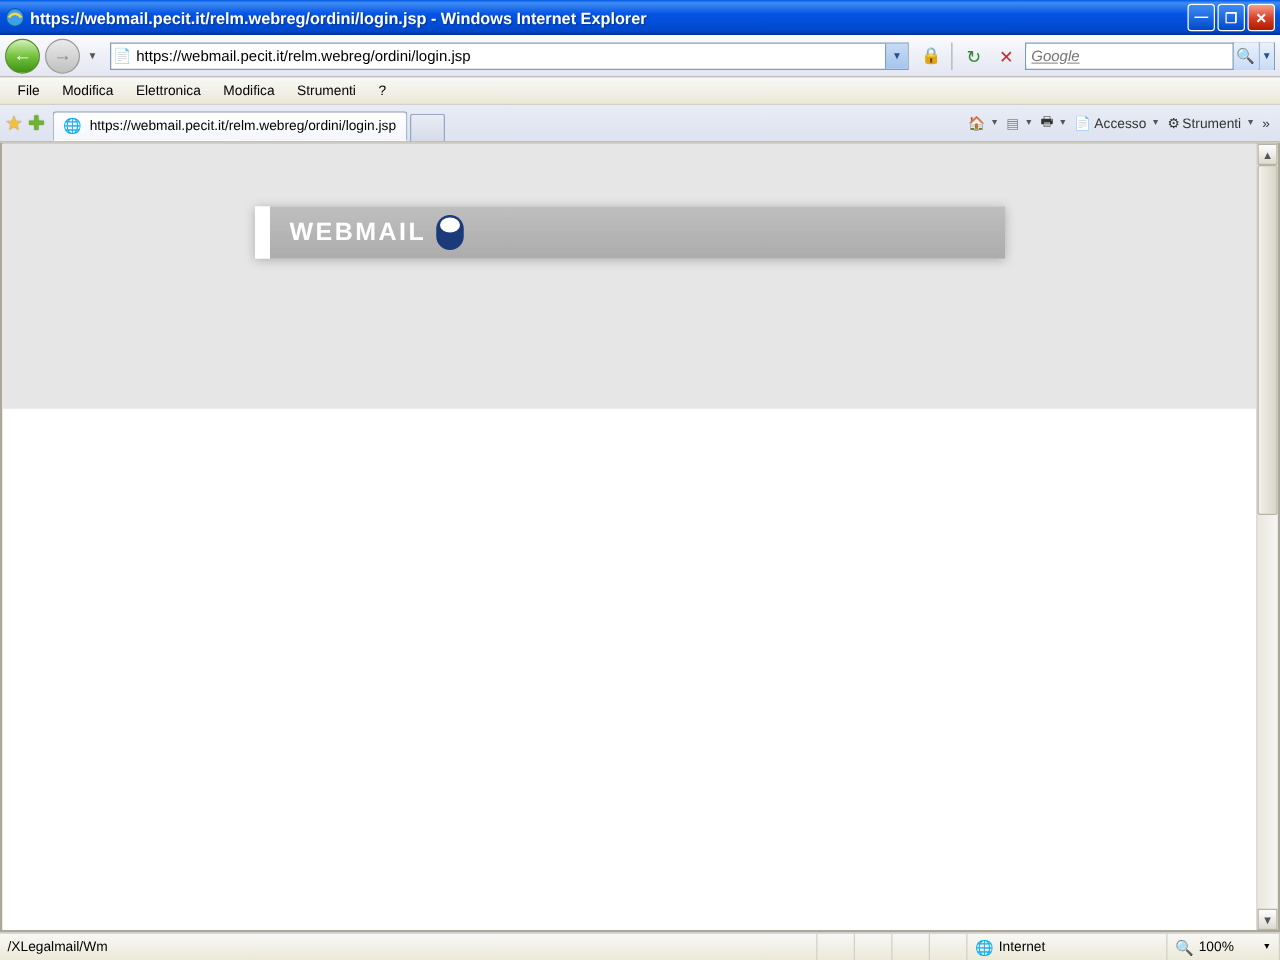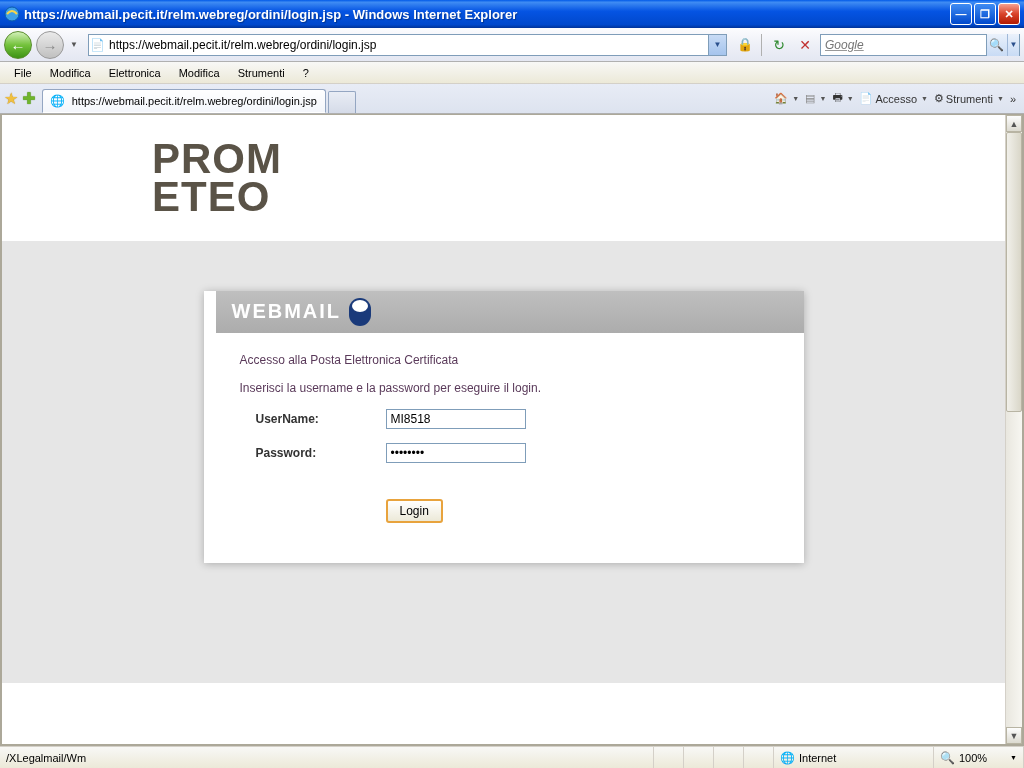--- a/index.html
+++ b/index.html
@@ -159,47 +159,26 @@
         <span>⚙</span>
         <span>Strumenti</span>
         <span class="dd">▼</span>
       </div>
     <span class="chev">»</span>
   </div>
 </div>
 
 <div class="content-wrap">
   <div class="page">
-    <div class="page-header">
-      <div class="logo">
-        <div>PROM</div>
-        <div>ETEO</div>
-      </div>
-    </div>
     <div class="page-body">
       <div class="login-card">
         <div class="card-head">
           <span class="wm-text">WEBMAIL</span>
           <span class="wm-icon"></span>
         </div>
-        <div class="card-body">
-          <p>Accesso alla Posta Elettronica Certificata</p>
-          <p>Inserisci la username e la password per eseguire il login.</p>
-          <div class="form-row">
-            <label>UserName:</label>
-            <input type="text" value="MI8518" style="">
-          </div>
-          <div class="form-row">
-            <label>Password:</label>
-            <input type="text" value="••••••••" style="">
-          </div>
-          <div class="login-btn-row">
-            <button class="login-btn">Login</button>
-          </div>
-        </div>
       </div>
     </div>
   </div>
   <div class="vscroll">
     <div class="arrow">▲</div>
     <div class="thumb-top"></div>
     <div class="arrow bottom">▼</div>
   </div>
 </div>
 

